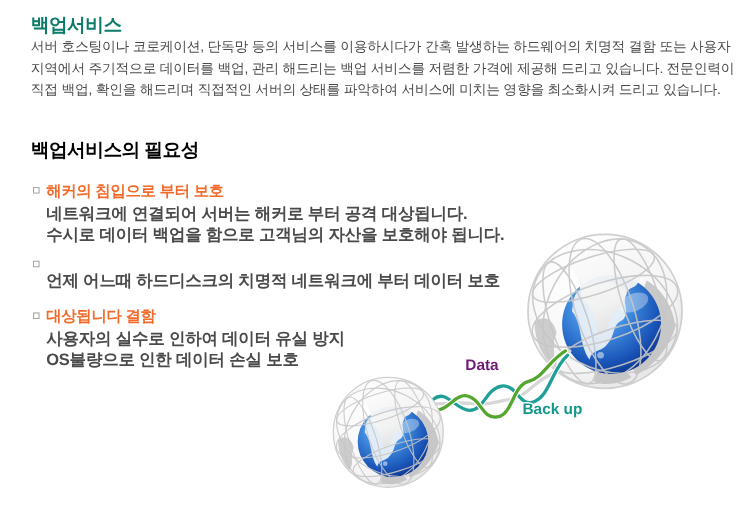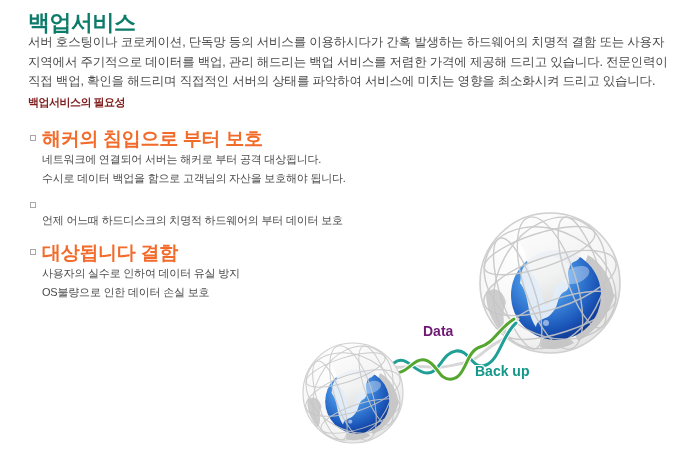--- a/index.html
+++ b/index.html
@@ -3,46 +3,47 @@
 <meta charset="utf-8">
 <style>
   html,body{margin:0;padding:0;}
   body{
     width:680px;height:460px;position:relative;overflow:hidden;
     background:#ffffff;
     font-family:"Liberation Sans","DejaVu Sans",sans-serif;
   }
   .content{position:absolute;left:28px;top:13px;width:640px;}
   .h1{
-    font-size:22px;font-weight:bold;color:#0d7b69;letter-spacing:-0.5px;
+    font-size:17px;font-weight:bold;color:#0d7b69;letter-spacing:-0.5px;
     line-height:20px;
   }
   .intro{}
   .intro .line{
     font-size:12.5px;color:#4a4a4a;line-height:19.5px;white-space:nowrap;
     letter-spacing:-0.2px;
   }
   .h2{
-    font-size:11px;font-weight:bold;color:#7f1d1d;letter-spacing:-0.5px;
-    line-height:20px;
+    font-size:17px;font-weight:bold;color:#000000;letter-spacing:-0.5px;
+    line-height:20px;margin-top:35px;
   }
   .needs{margin-top:18px;padding-left:2px;}
   .need-item{margin-bottom:14px;}
   .need-title{
-    display:flex;align-items:center;font-size:19px;font-weight:bold;
+    display:flex;align-items:center;font-size:14px;font-weight:bold;
     color:#f26b2a;letter-spacing:-0.3px;line-height:17px;
   }
   .sq{
     width:4px;height:4px;border:1px solid #a8a8a8;background:#fff;
     display:inline-block;margin-right:6px;flex:0 0 auto;
   }
   .need-body{padding-left:12px;margin-top:3px;}
   .need-body .line{
-    font-size:11px;color:#4a4a4a;line-height:19px;white-space:nowrap;
+    font-size:15px;color:#4a4a4a;line-height:19px;white-space:nowrap;
     letter-spacing:-0.2px;
+    font-weight:bold;
   }
   .illustration{position:absolute;left:290px;top:195px;width:390px;height:265px;}
   .illustration svg{display:block;width:390px;height:265px;}
   .cable-label{
     position:absolute;font-size:14px;font-weight:bold;letter-spacing:0;
     text-shadow:-1px 0 #fff,1px 0 #fff,0 -1px #fff,0 1px #fff,
                 -1px -1px #fff,1px 1px #fff,-1px 1px #fff,1px -1px #fff;
     white-space:nowrap;
   }
   .label-data{left:133px;top:128px;color:#701a75;}
@@ -74,21 +75,21 @@
         <div class="line">네트워크에 연결되어 서버는 해커로 부터 공격 대상됩니다.</div>
         <div class="line">수시로 데이터 백업을 함으로 고객님의 자산을 보호해야 됩니다.</div>
       </div>
     </div>
 
     <div class="need-item">
       <div class="need-title">
         <span class="sq"></span>
       </div>
       <div class="need-body">
-        <div class="line">언제 어느때 하드디스크의 치명적 하드웨어의 부터 데이터 보호</div>
+        <div class="line">언제 어느때 하드디스크의 치명적 네트워크에 부터 데이터 보호</div>
       </div>
     </div>
 
     <div class="need-item">
       <div class="need-title">
         <span class="sq"></span>
         <span>대상됩니다 결함</span>
       </div>
       <div class="need-body">
         <div class="line">사용자의 실수로 인하여 데이터 유실 방지</div>

